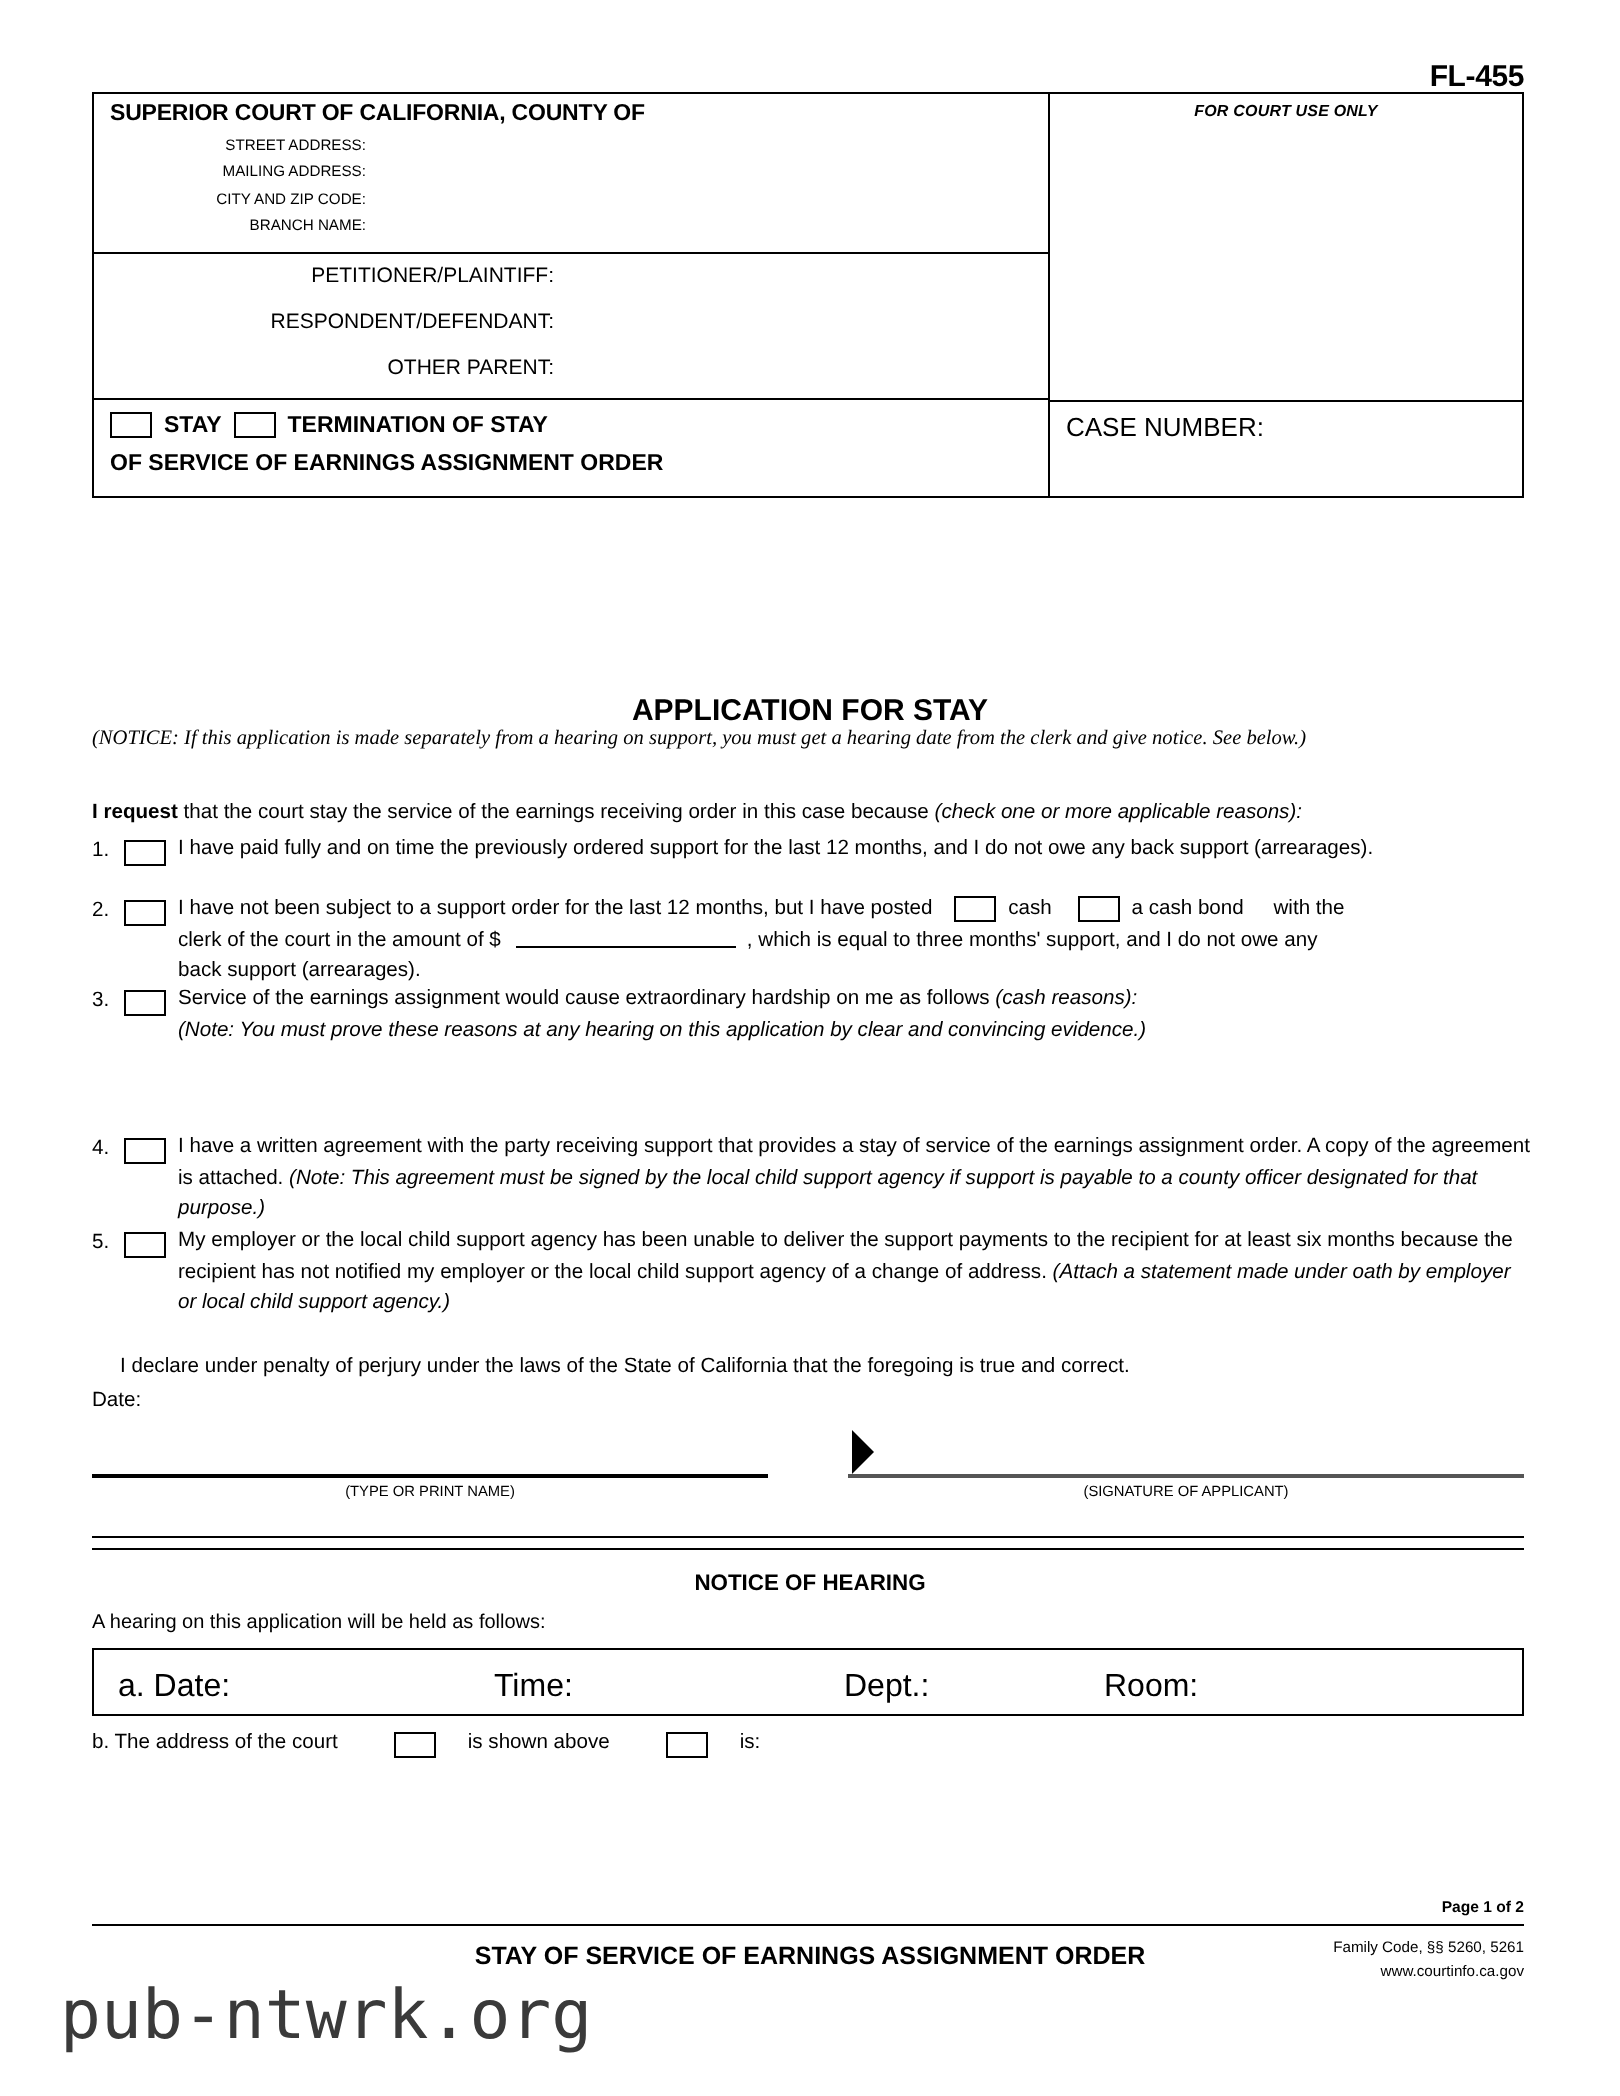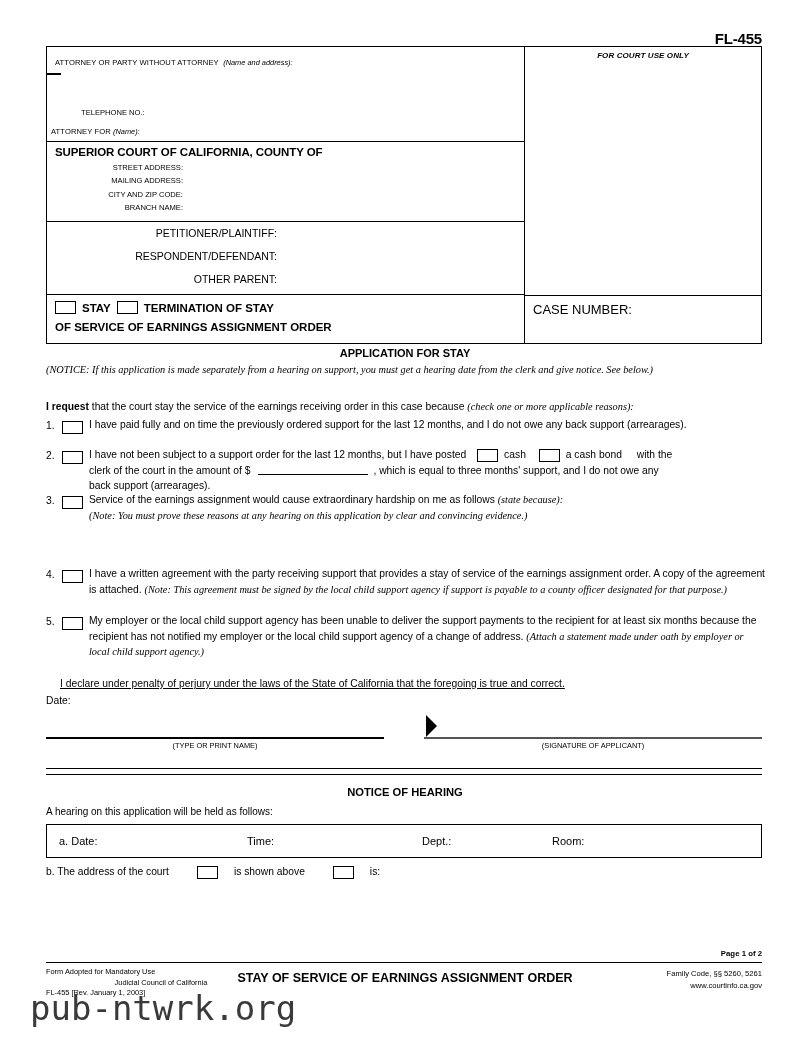--- a/index.html
+++ b/index.html
@@ -184,21 +184,21 @@
     padding: 4px 0 0 8px;
   }
   .case-lbl { font-size: 13px; }
 
   
   .app-title {
     position: absolute;
     left: 0; right: 0;
     top: 347px;
     text-align: center;
-    font-size: 11px;
+    font-size: 15px;
     font-weight: bold;
   }
   .notice-p {
     position: absolute;
     left: 46px;
     top: 362px;
     width: 716px;
     font-size: 10.3px;
     font-style: italic;
     line-height: 16.5px;
@@ -206,21 +206,21 @@
   }
   .request-p {
     position: absolute;
     left: 46px;
     top: 399px;
     width: 720px;
     font-size: 10.3px;
     line-height: 15px;
   }
   .bold { font-weight: bold; font-style: normal; }
-  .ital { font-style: italic; font-family: Liberation Serif, serif; }
+  .ital { font-style: italic; }
 
   .item {
     position: absolute;
     left: 46px;
     width: 720px;
     font-size: 10.3px;
     line-height: 15.5px;
     display: flex;
   }
   .item-num {
@@ -243,21 +243,20 @@
     border-bottom: 1.4px solid #000;
     height: 10px;
     margin: 0 5px -1px 8px;
   }
 
   .declare {
     position: absolute;
     left: 60px;
     top: 678px;
     font-size: 10.3px;
-    text-decoration: underline;
   }
   .date-lbl {
     position: absolute;
     left: 46px;
     top: 695px;
     font-size: 10.3px;
   }
 
   .sig-area {
     position: absolute;
@@ -337,21 +336,21 @@
     left: 46px;
     top: 824px;
     width: 716px;
     height: 34px;
     border: 1.8px solid #000;
     box-sizing: border-box;
   }
   .hb-cell {
     position: absolute;
     top: 10px;
-    font-size: 11px;
+    font-size: 16px;
   }
   .hb-date { left: 12px; }
   .hb-time { left: 200px; }
   .hb-dept { left: 375px; }
   .hb-room { left: 505px; }
 
   .addr-row {
     position: absolute;
     left: 46px;
     top: 866px;
@@ -422,30 +421,20 @@
 
 <div class="page">
 
   <div class="form-number">FL-455</div>
 
   <div class="caption">
     <div class="caption-row">
 
       <div class="cap-left">
 
-        <div class="attorney-box">
-          <span class="lbl-caps">ATTORNEY OR PARTY WITHOUT ATTORNEY</span>
-          <span class="lbl-ital">(Name and address):</span>
-          <div class="tick-dash"></div>
-          <div class="tel-line">TELEPHONE NO.:</div>
-          <div class="attorney-for">
-            <span class="lbl-caps">ATTORNEY FOR</span>
-            <span class="lbl-ital">(Name):</span>
-          </div>
-        </div>
 
         <div class="court-box">
           <div class="court-title">SUPERIOR COURT OF CALIFORNIA, COUNTY OF</div>
           <div class="court-addr-line">STREET ADDRESS:</div>
           <div class="court-addr-line">MAILING ADDRESS:</div>
           <div class="court-addr-line">CITY AND ZIP CODE:</div>
           <div class="court-addr-line">BRANCH NAME:</div>
         </div>
 
         <div class="party-box">
@@ -500,21 +489,21 @@
       <span style="margin-left:12px;">with the</span><br>
       <span>clerk of the court in the amount of $</span><span class="money-line"></span><span>, which is equal to three months' support, and I do not owe any</span><br>
       <span>back support (arrearages).</span>
     </span>
   </div>
 
   <div class="item" style="top:492px;">
     <span class="item-num">3.</span>
     <span class="item-cb"><span class="cb cb-item"></span></span>
     <span class="item-text">
-      <span>Service of the earnings assignment would cause extraordinary hardship on me as follows </span><span class="ital">(state because):</span><br>
+      <span>Service of the earnings assignment would cause extraordinary hardship on me as follows </span><span class="ital">(cash reasons):</span><br>
       <span class="ital">(Note: You must prove these reasons at any hearing on this application by clear and convincing evidence.)</span>
     </span>
   </div>
 
   <div class="item" style="top:566px;">
     <span class="item-num">4.</span>
     <span class="item-cb"><span class="cb cb-item"></span></span>
     <span class="item-text"><span>I have a written agreement with the party receiving support that provides a stay of service of the earnings assignment order. A copy of the agreement is attached. </span><span class="ital">(Note: This agreement must be signed by the local child support agency if support is payable to a county officer designated for that purpose.)</span></span>
   </div>
 
@@ -550,25 +539,20 @@
   <div class="addr-row">
     <span>b. The address of the court</span>
     <span class="cb cb-inline" style="margin:0 6px 0 18px;"></span>
     <span>is shown above</span>
     <span class="cb cb-inline" style="margin:0 6px 0 18px;"></span>
     <span>is:</span>
   </div>
 
   <div class="page-of">Page 1 of 2</div>
   <div class="footer-rule"></div>
-  <div class="footer-left">
-    <div class="fl-1">Form Adopted for Mandatory Use</div>
-    <div class="fl-2">Judicial Council of California</div>
-    <div class="fl-3">FL-455 [Rev. January 1, 2003]</div>
-  </div>
   <div class="footer-center">STAY OF SERVICE OF EARNINGS ASSIGNMENT ORDER</div>
   <div class="footer-right">
     <div>Family Code, §§ 5260, 5261</div>
     <div>www.courtinfo.ca.gov</div>
   </div>
 
   <div class="watermark">pub-ntwrk.org</div>
 
 </div>
 

